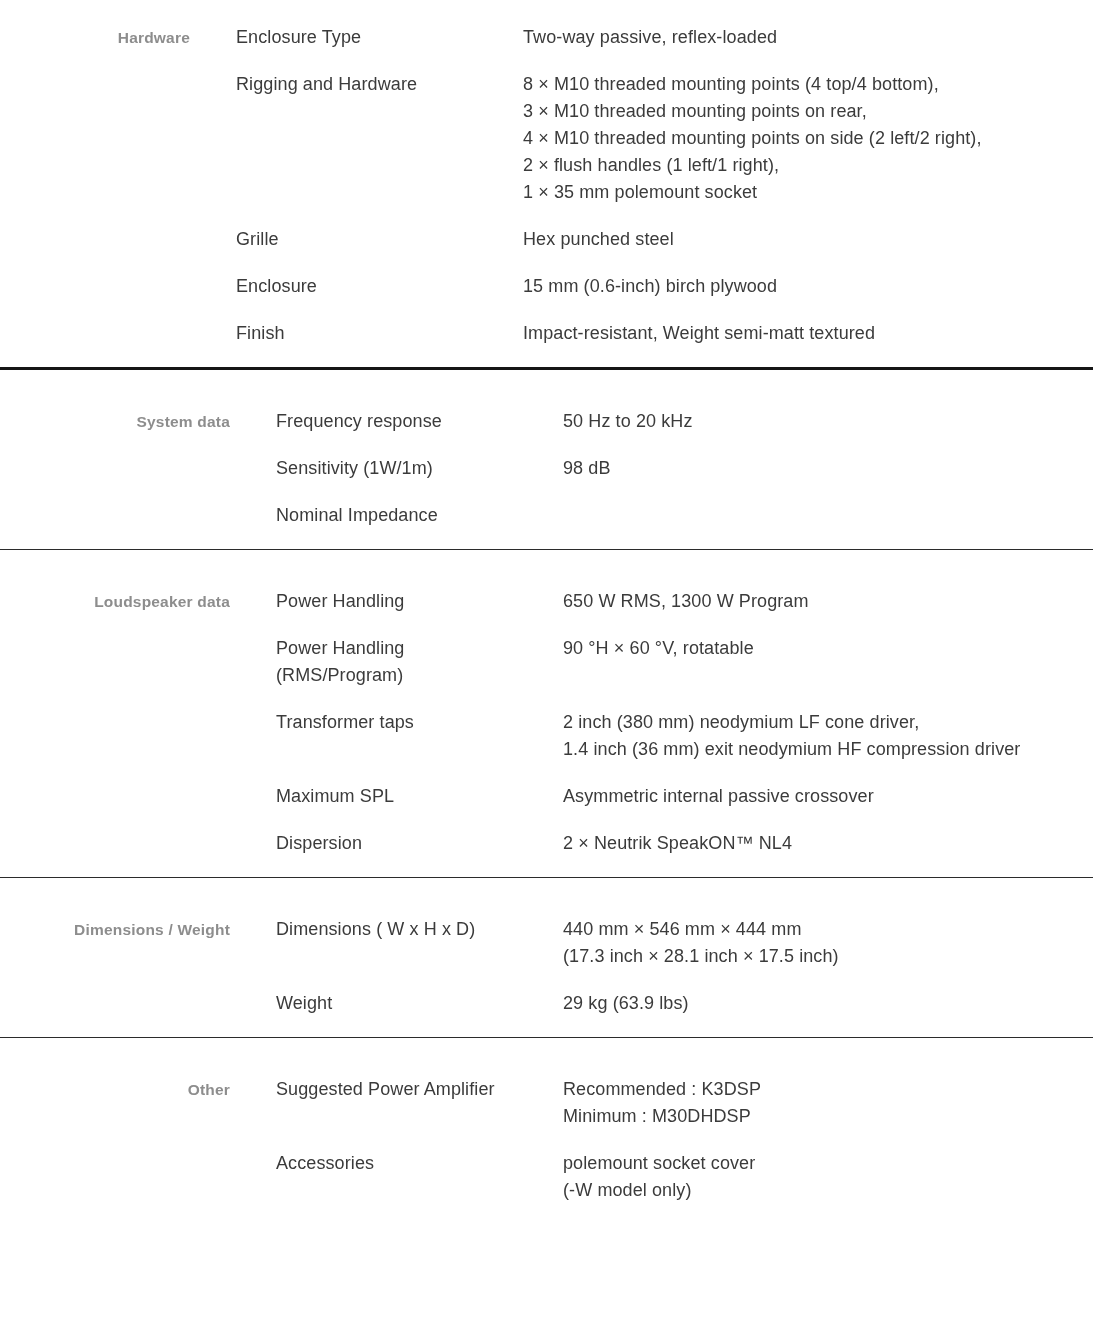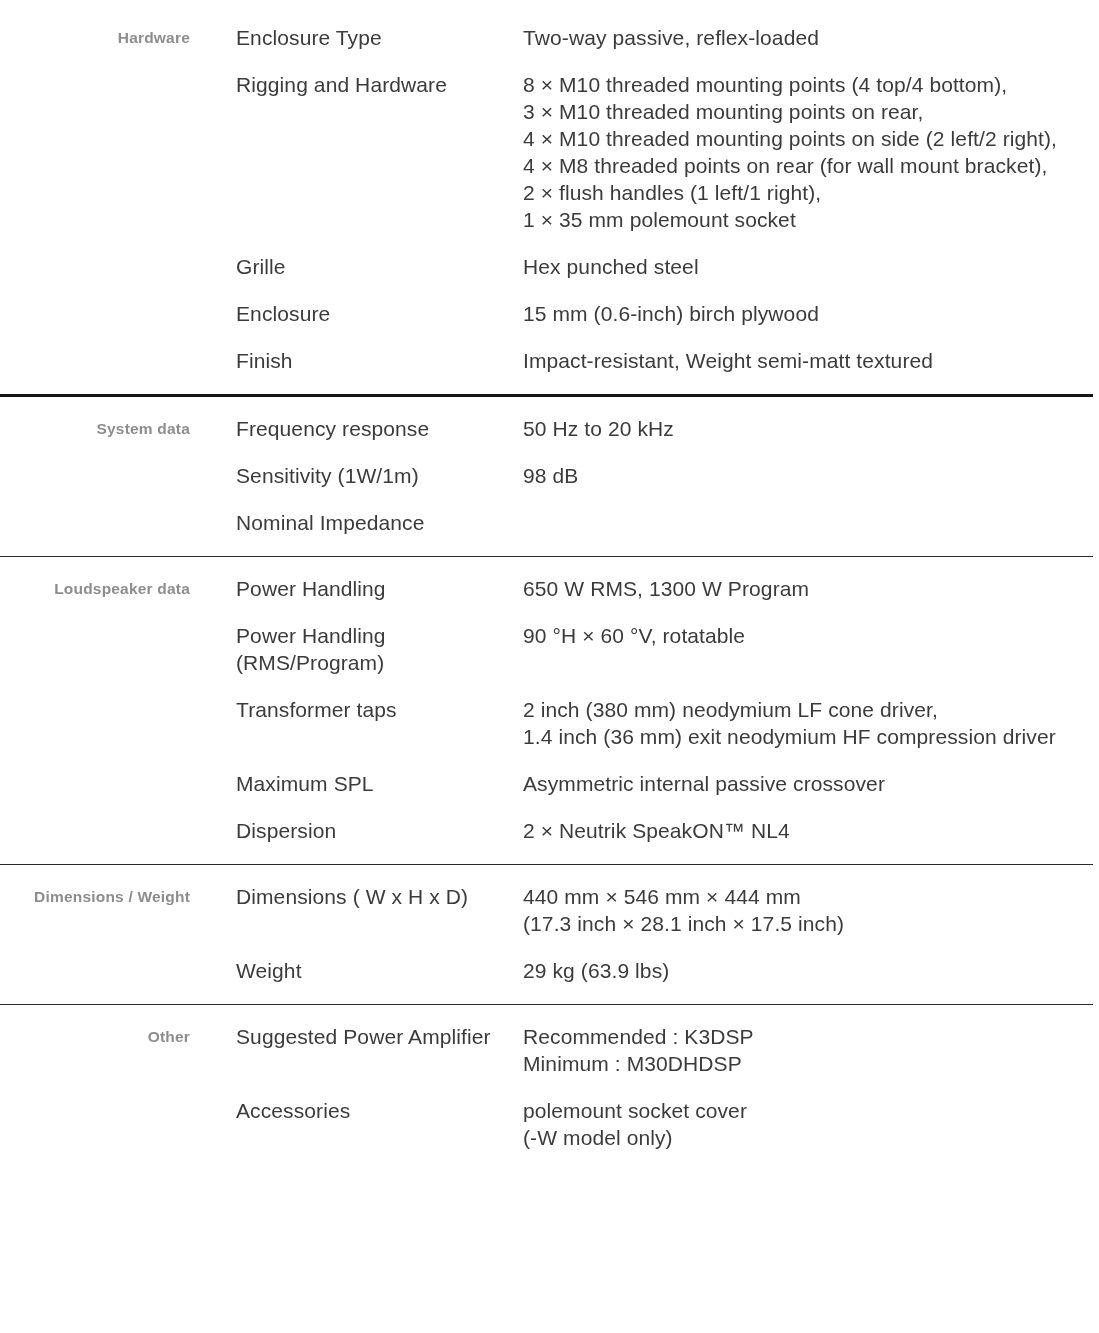--- a/index.html
+++ b/index.html
@@ -22,35 +22,35 @@
     text-align: right;
     color: #8d8d8d;
     font-weight: bold;
     font-size: 15.5px;
     line-height: 27px;
     letter-spacing: 0.2px;
   }
   .col-label { padding-left: 46px; }
   .col-label .line,
   .col-value .line {
-    font-size: 21px;
+    font-size: 18px;
     line-height: 27px;
     letter-spacing: 0.1px;
     color: #3b3b3b;
     white-space: nowrap;
   }
   hr.divider {
     border: 0;
     border-top: 1.5px solid #2b2b2b;
     margin: 15px 6px 0 0;
   }
   hr.divider.thick {
     border-top: 3px solid #161616;
   }
-  hr.divider + .spec-section { padding-top: 18px; }
+  hr.divider + .spec-section { padding-top: 38px; margin-left: 40px; }
 </style>
 </head>
 <body>
 
 <div class="page">
   <div class="spec-table">
       <section class="spec-section">
         <div class="spec-row">
           <div class="col-header">Hardware</div>
           <div class="col-label">
@@ -62,21 +62,20 @@
         </div>
         <div class="spec-row">
           <div class="col-header"></div>
           <div class="col-label">
             <div class="line">Rigging and Hardware</div>
           </div>
           <div class="col-value">
             <div class="line">8 × M10 threaded mounting points (4 top/4 bottom),</div>
             <div class="line">3 × M10 threaded mounting points on rear,</div>
             <div class="line">4 × M10 threaded mounting points on side (2 left/2 right),</div>
-            <div class="line">4 × M8 threaded points on rear (for wall mount bracket),</div>
             <div class="line">2 × flush handles (1 left/1 right),</div>
             <div class="line">1 × 35 mm polemount socket</div>
           </div>
         </div>
         <div class="spec-row">
           <div class="col-header"></div>
           <div class="col-label">
             <div class="line">Grille</div>
           </div>
           <div class="col-value">

